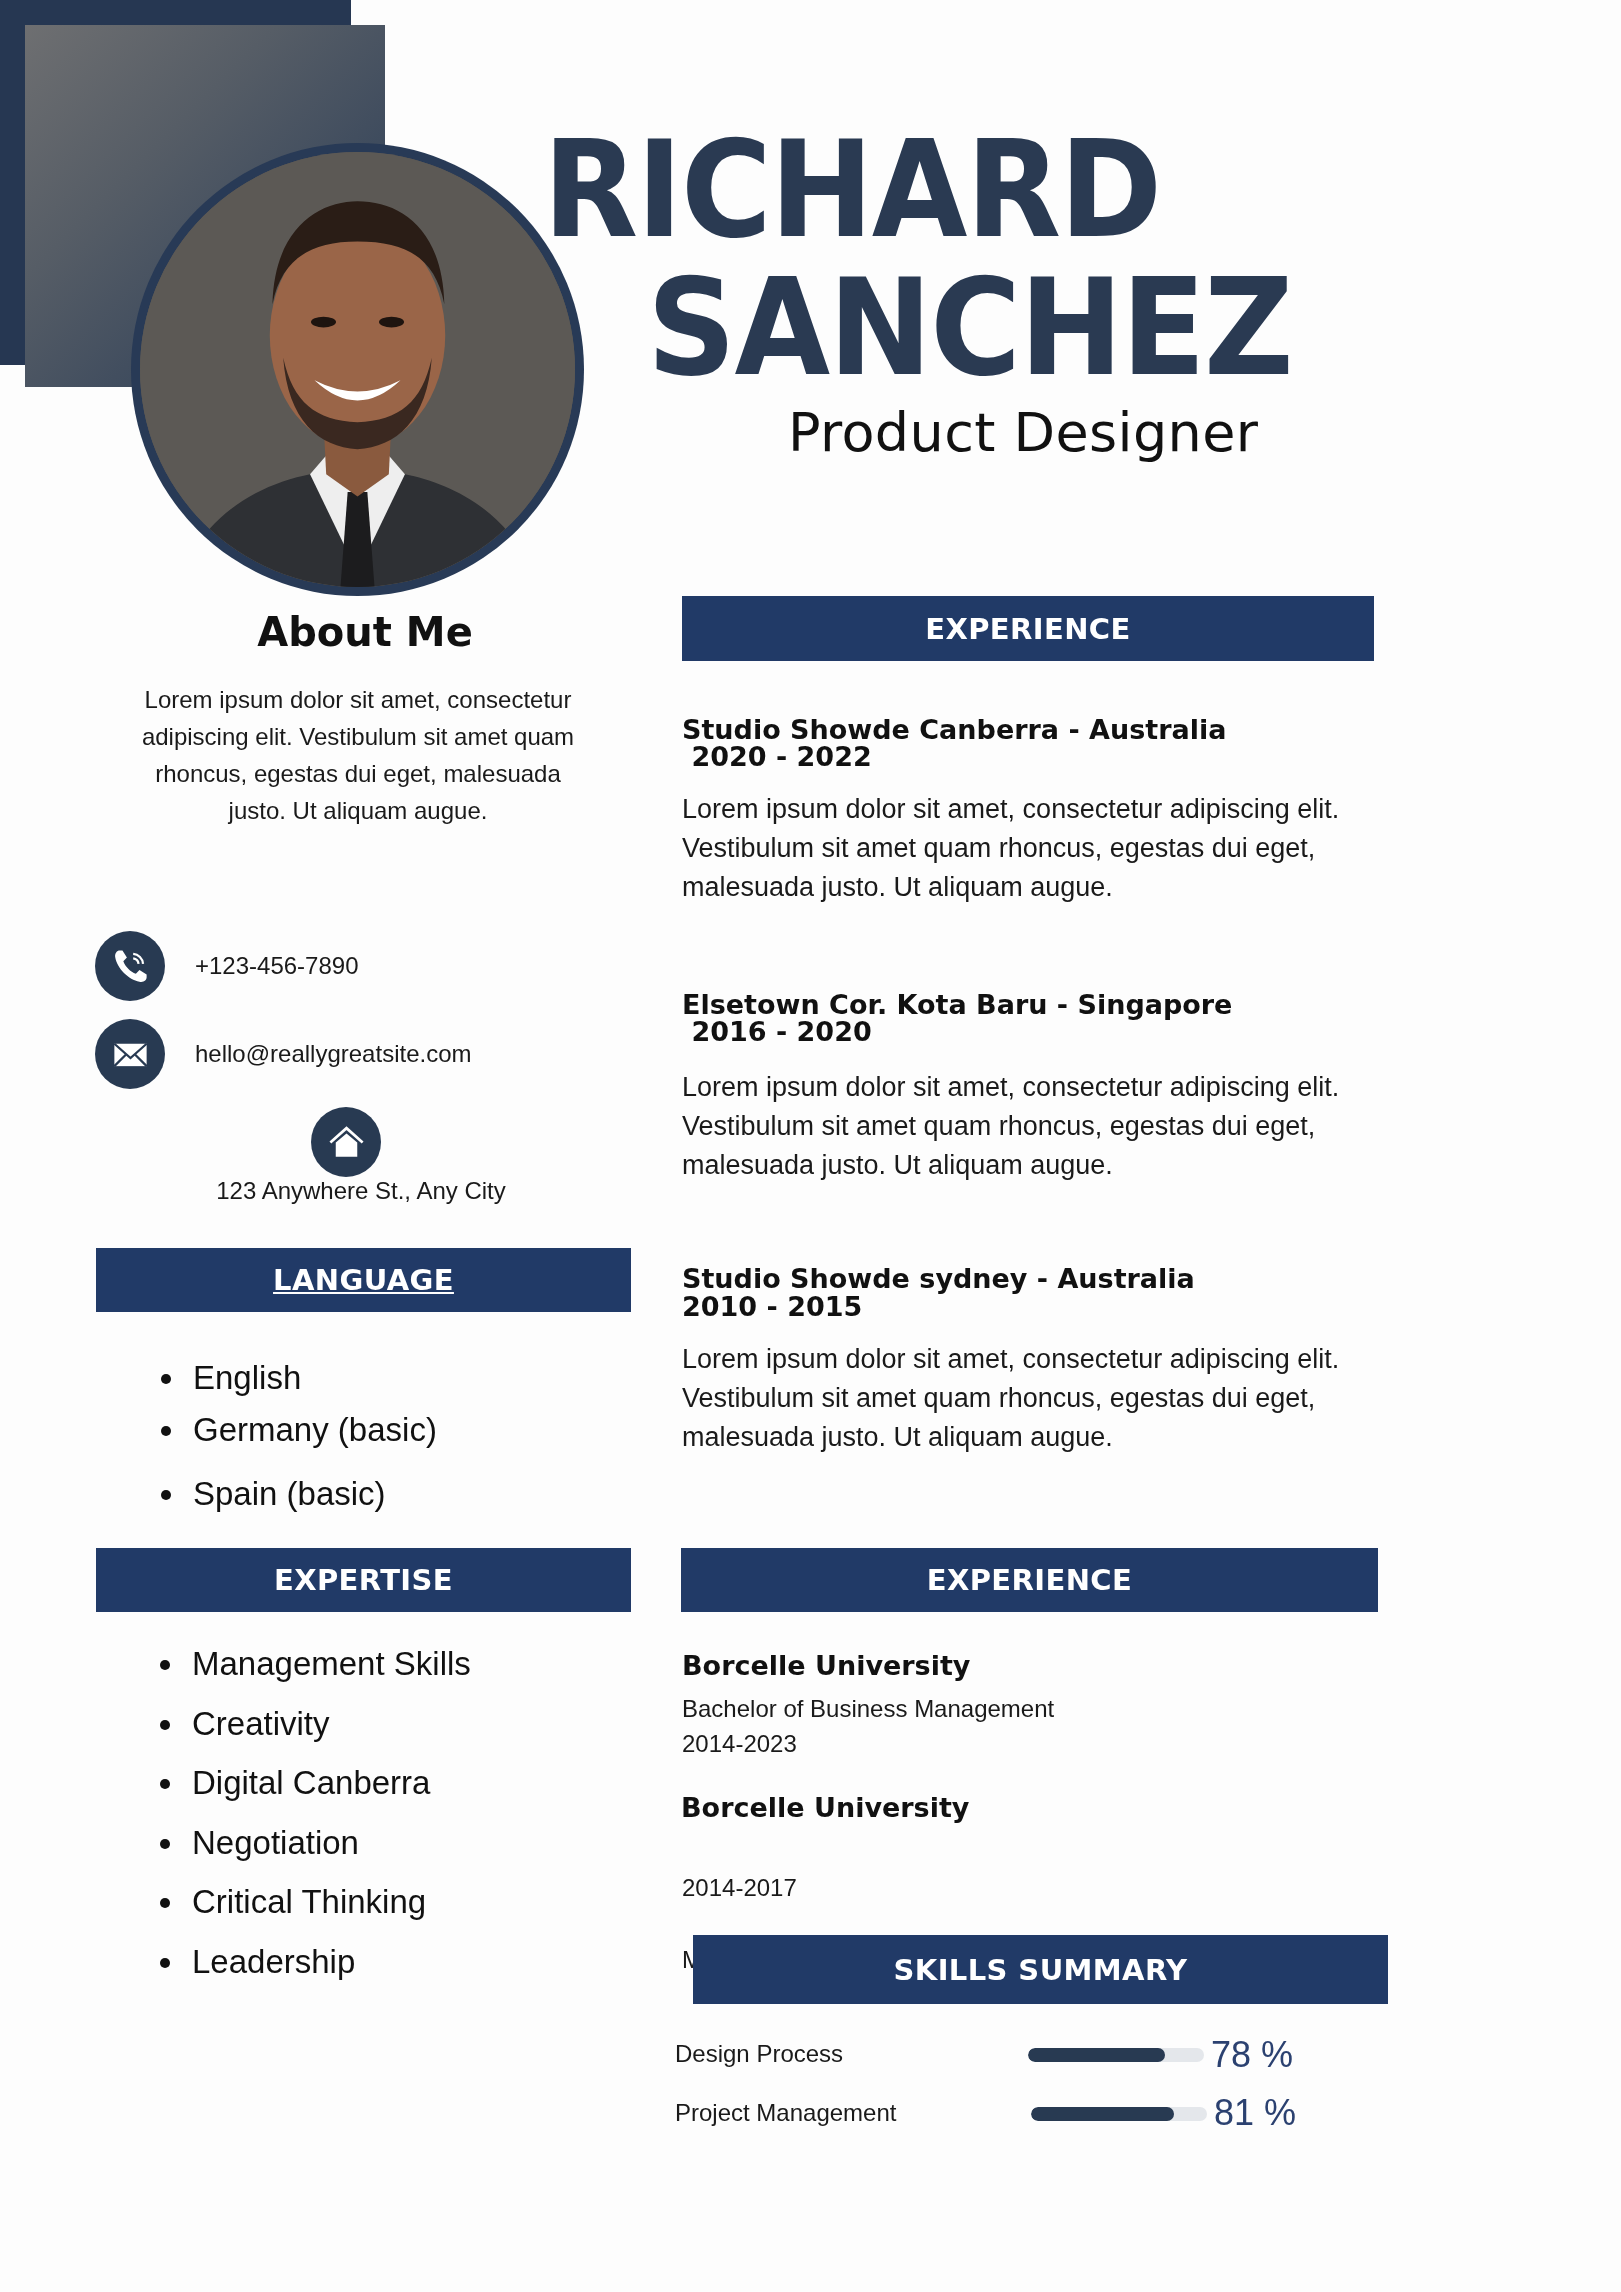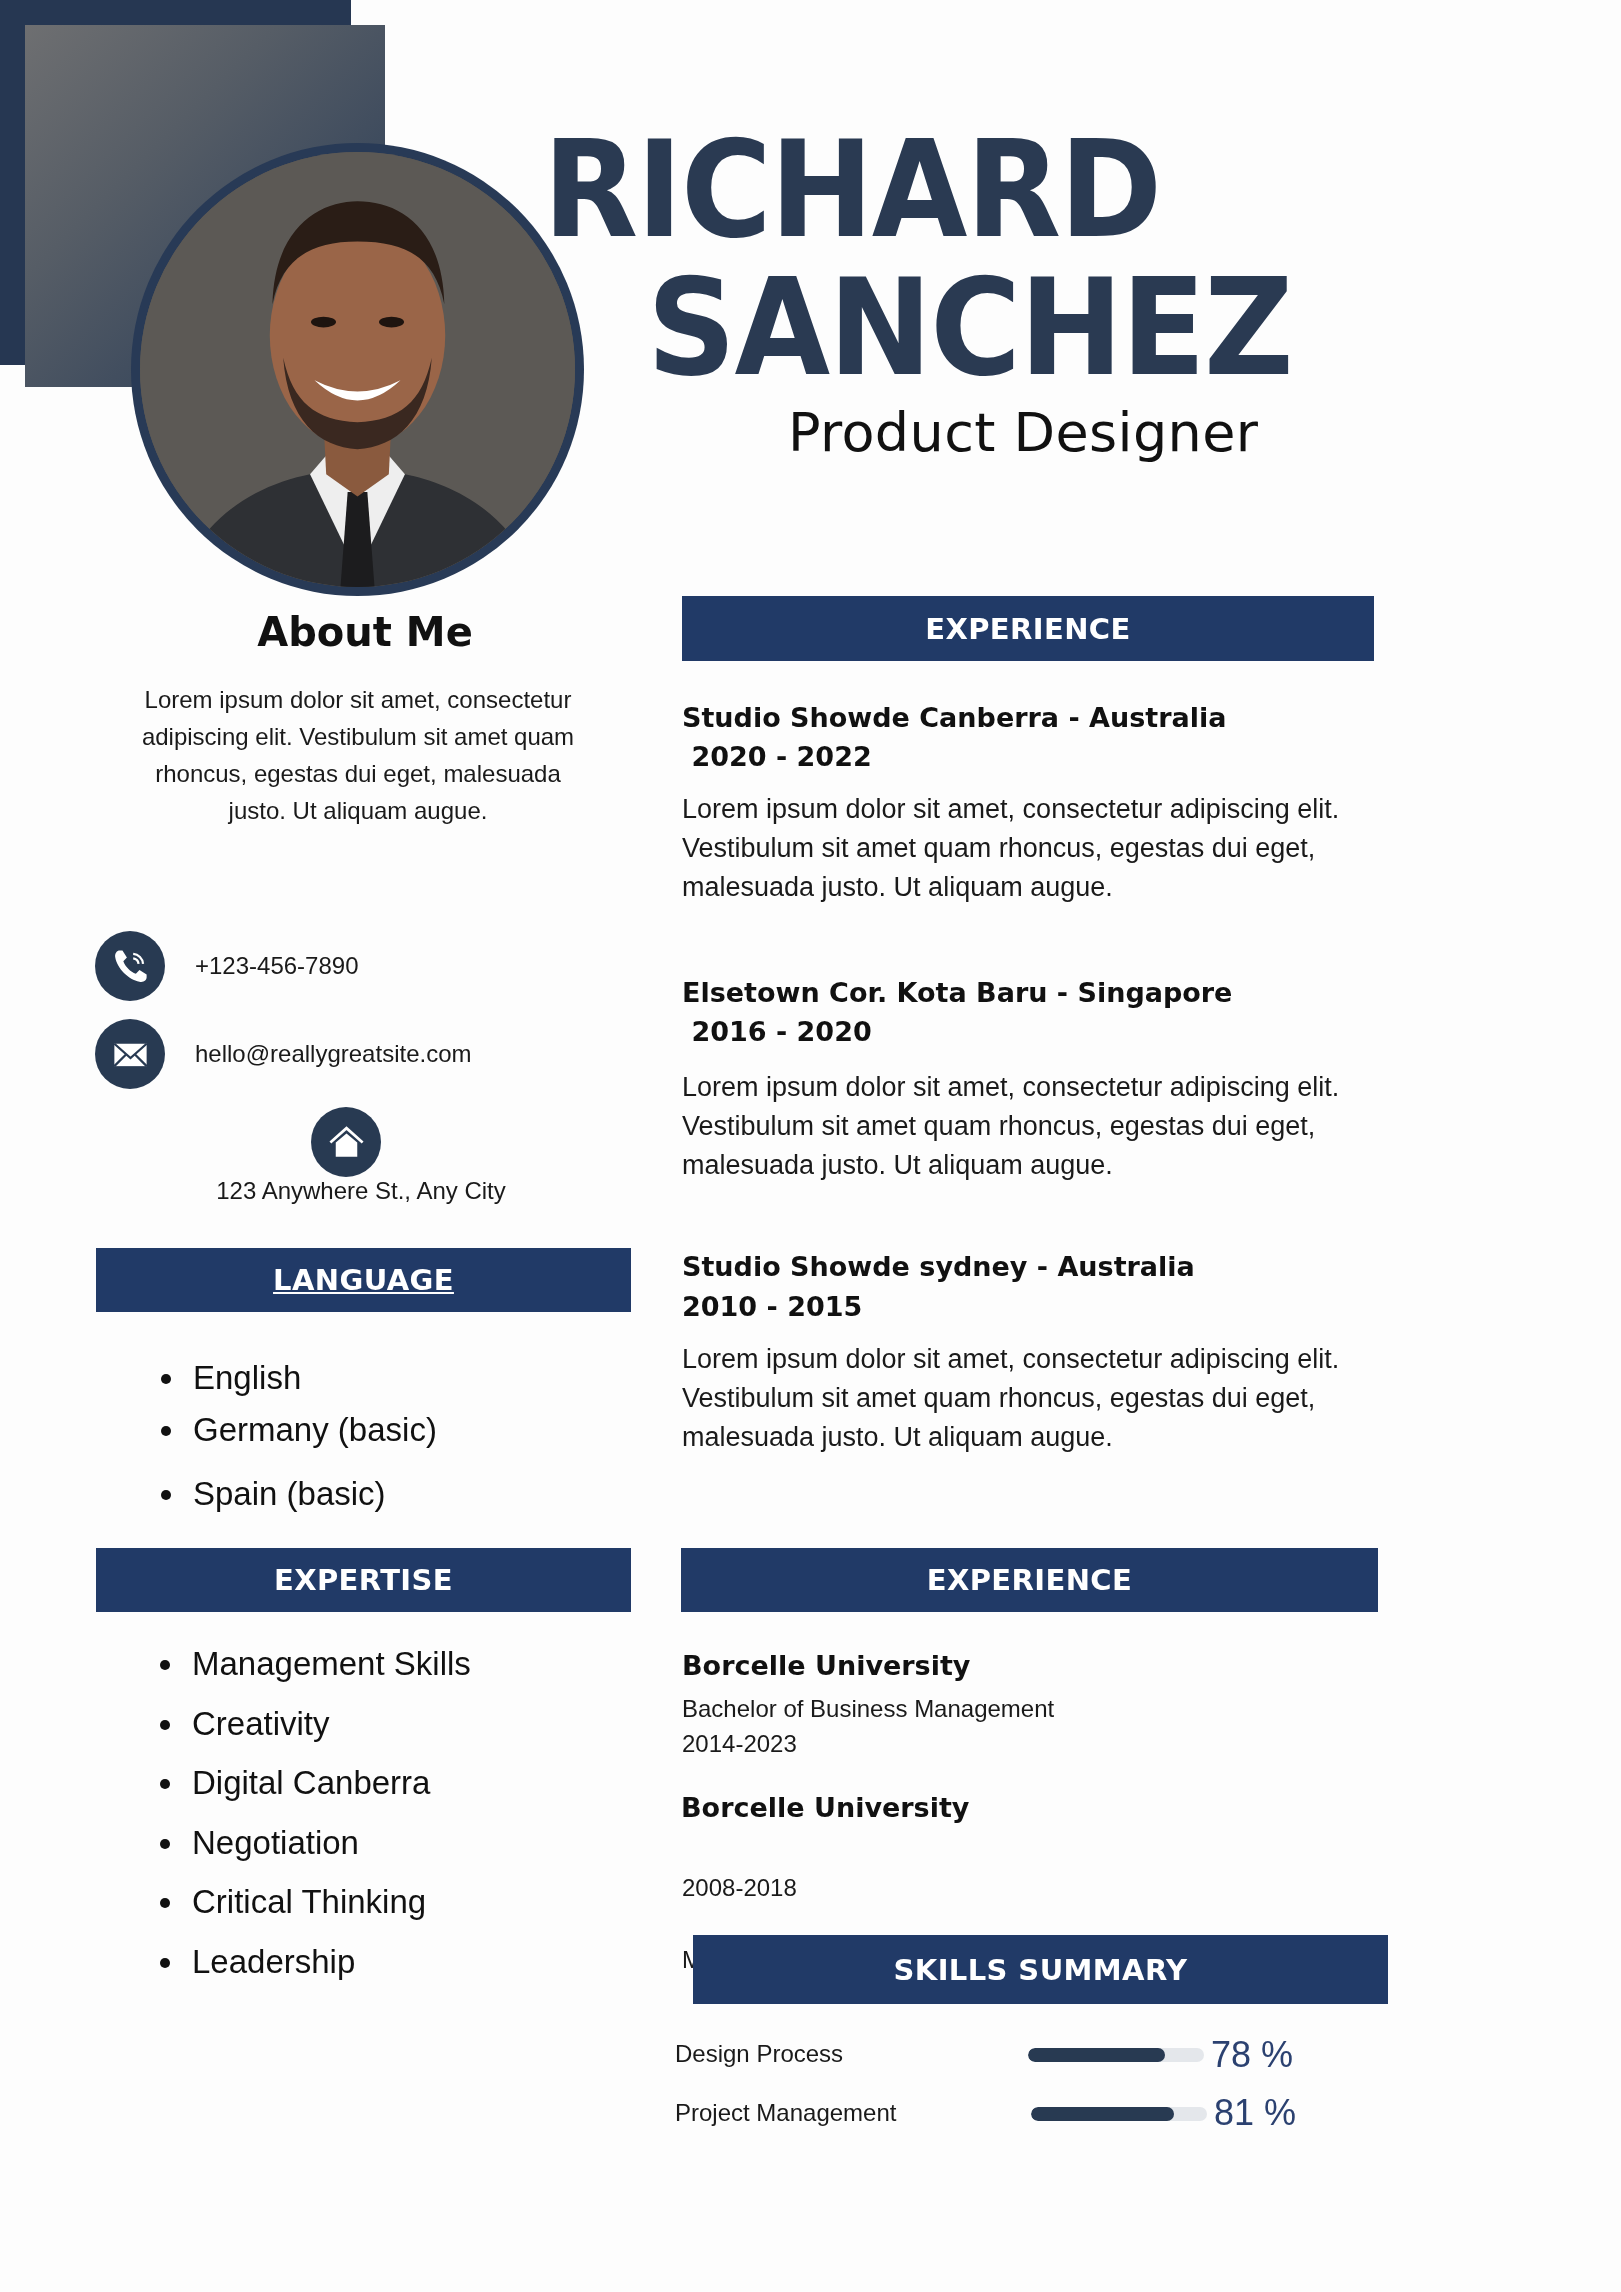--- a/index.html
+++ b/index.html
@@ -17,21 +17,21 @@
   .about-title { left:161px; top:609px; width:408px; text-align:center; font-size:40px; font-weight:bold; font-family:"DejaVu Sans", sans-serif; }
   .about-text { left:125px; top:681px; width:466px; text-align:center; font-size:24px; line-height:37px; color:#1a1a1a; }
   .contact-row { left:95px; width:502px; height:70px; display:flex; align-items:center; }
   .contact-icon { width:70px; height:70px; border-radius:50%; background:#283a52; display:flex; align-items:center; justify-content:center; flex-shrink:0; }
   .contact-icon svg { width:43px; height:43px; }
   .contact-text { margin-left:30px; font-size:24px; color:#1a1a1a; white-space:nowrap; }
   .section-bar { background:#213a67; color:#fff; font-weight:bold; font-family:"DejaVu Sans", sans-serif; font-size:29px; text-align:center; display:flex; align-items:center; justify-content:center; letter-spacing:0.4px; }
   .bullets { list-style:none; margin:0; padding:0; }
   .bullets li { position:absolute; left:0; white-space:nowrap; font-size:33px; color:#111; }
   .bullets li::before { content:""; position:absolute; left:-32px; top:50%; width:9.9px; height:9.9px; margin-top:-3.6px; border-radius:50%; background:#111; }
-  .exp-title { font-size:27px; font-weight:bold; font-family:"DejaVu Sans", sans-serif; white-space:nowrap; color:#111; }
+  .exp-title { font-size:27px; font-weight:bold; font-family:"DejaVu Sans", sans-serif; white-space:nowrap; color:#111;margin-top:12px; }
   .exp-date { font-size:27px; font-weight:bold; font-family:"DejaVu Sans", sans-serif; white-space:nowrap; color:#111; }
   .exp-desc { font-size:27px; line-height:39px; width:708px; color:#1a1a1a; }
   .edu-title { font-size:27px; font-weight:bold; font-family:"DejaVu Sans", sans-serif; white-space:nowrap; }
   .edu-line { font-size:24px; white-space:nowrap; color:#1a1a1a; }
   .skill-label { font-size:24px; white-space:nowrap; color:#1a1a1a; }
   .skill-track { height:14.3px; border-radius:7.2px; background:#e4e7eb; overflow:hidden; }
   .skill-fill { height:100%; border-radius:7.2px; background:#283a52; }
   .skill-pct { font-size:36px; color:#2b4170; white-space:nowrap; }
 </style>
 </head>
@@ -135,21 +135,21 @@
 <div class="abs exp-desc" style="left:682px; top:1340px;">Lorem ipsum dolor sit amet, consectetur adipiscing elit. Vestibulum sit amet quam rhoncus, egestas dui eget, malesuada justo. Ut aliquam augue.</div>
 
 <div class="abs section-bar" style="left:681px; top:1548px; width:697px; height:64px;">EXPERIENCE</div>
 
 <div class="abs edu-title" style="left:682px; top:1650px;">Borcelle University</div>
 <div class="abs edu-line" style="left:682px; top:1695px;">Bachelor of Business Management</div>
 <div class="abs edu-line" style="left:682px; top:1730px;">2014-2023</div>
 
 <div class="abs edu-title" style="left:681px; top:1792px;">Borcelle University</div>
 <div class="abs edu-line" style="left:682px; top:1946px;">Master of Business Management</div>
-<div class="abs edu-line" style="left:682px; top:1874px;">2008-2018</div>
+<div class="abs edu-line" style="left:682px; top:1874px;">2014-2017</div>
 
 <div class="abs section-bar" style="left:693px; top:1935px; width:695px; height:69px;">SKILLS SUMMARY</div>
 
 <div class="abs skill-label" style="left:675px; top:2040px;">Design Process</div>
 <div class="abs skill-track" style="left:1028px; top:2048px; width:176px;">
   <div class="skill-fill" style="width:78%;"></div>
 </div>
 <div class="abs skill-pct" style="left:1211px; top:2034px;">78 %</div>
 
 <div class="abs skill-label" style="left:675px; top:2099px;">Project Management</div>

